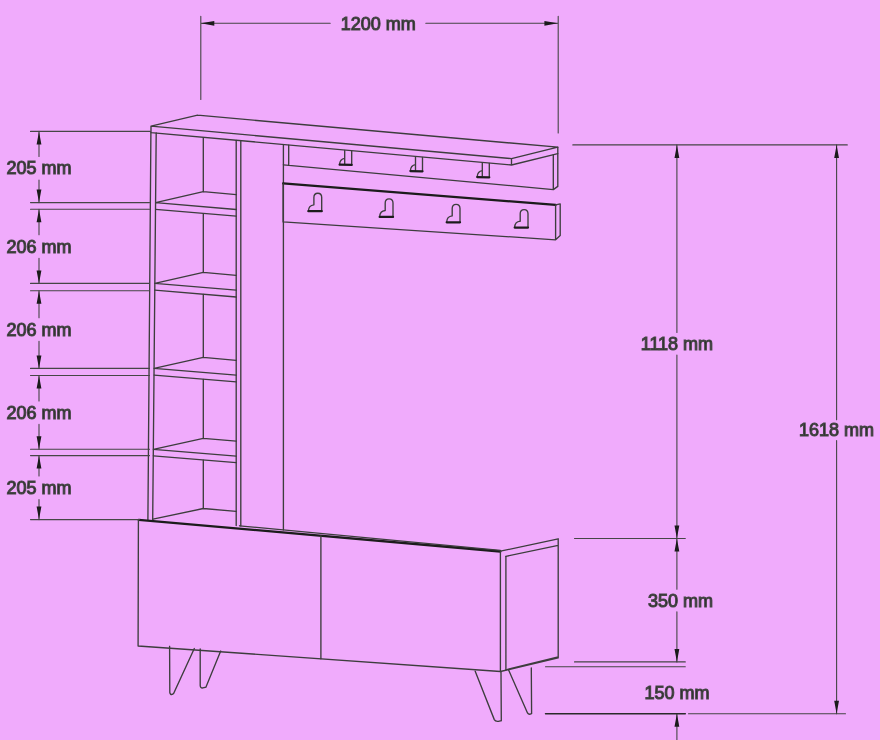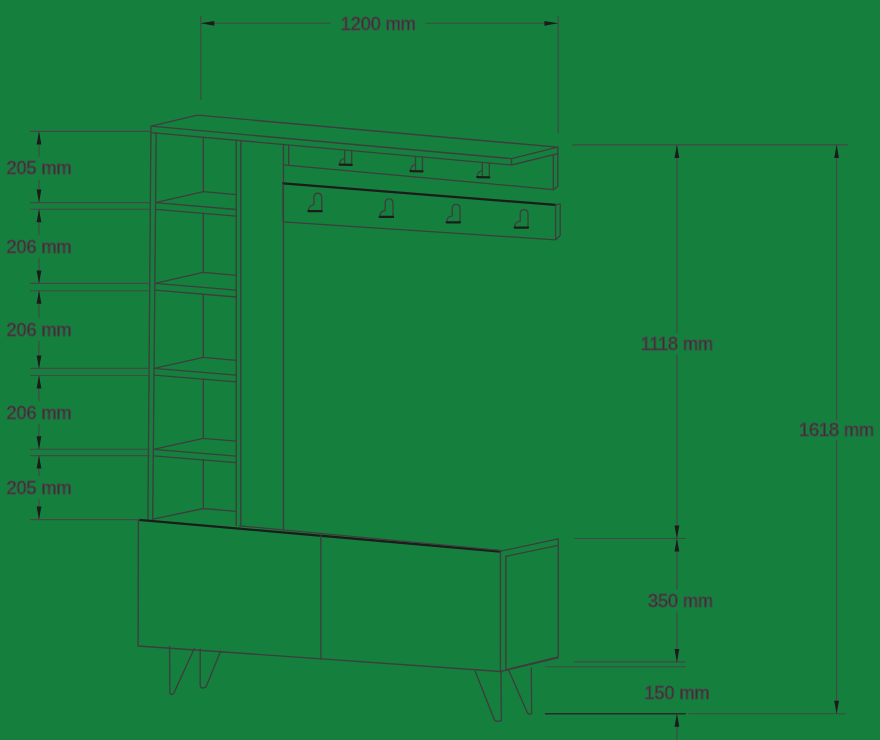--- a/index.html
+++ b/index.html
@@ -1,16 +1,16 @@
 <!DOCTYPE html>
 <html><head>
 <meta charset="utf-8">
 <style>
   html,body{margin:0;padding:0;background:#ffffff;}
-  .page{width:880px;height:740px;position:relative;background:#15803d;overflow:hidden;text-align:center;}
+  .page{width:880px;height:740px;position:relative;background:#f0abfc;overflow:hidden;text-align:center;}
   svg{position:absolute;left:0;top:0;filter:grayscale(1);}
   text{font-family:"Liberation Sans",sans-serif;fill:#1f1f1f;-webkit-font-smoothing:antialiased;}
 </style>
 </head>
 <body>
 <div class="page">
 <svg width="880" height="740" viewBox="0 0 880 740">
 <g fill="none" stroke="#3d3d3d" stroke-width="1.35" stroke-linecap="round">
 
 <g>

